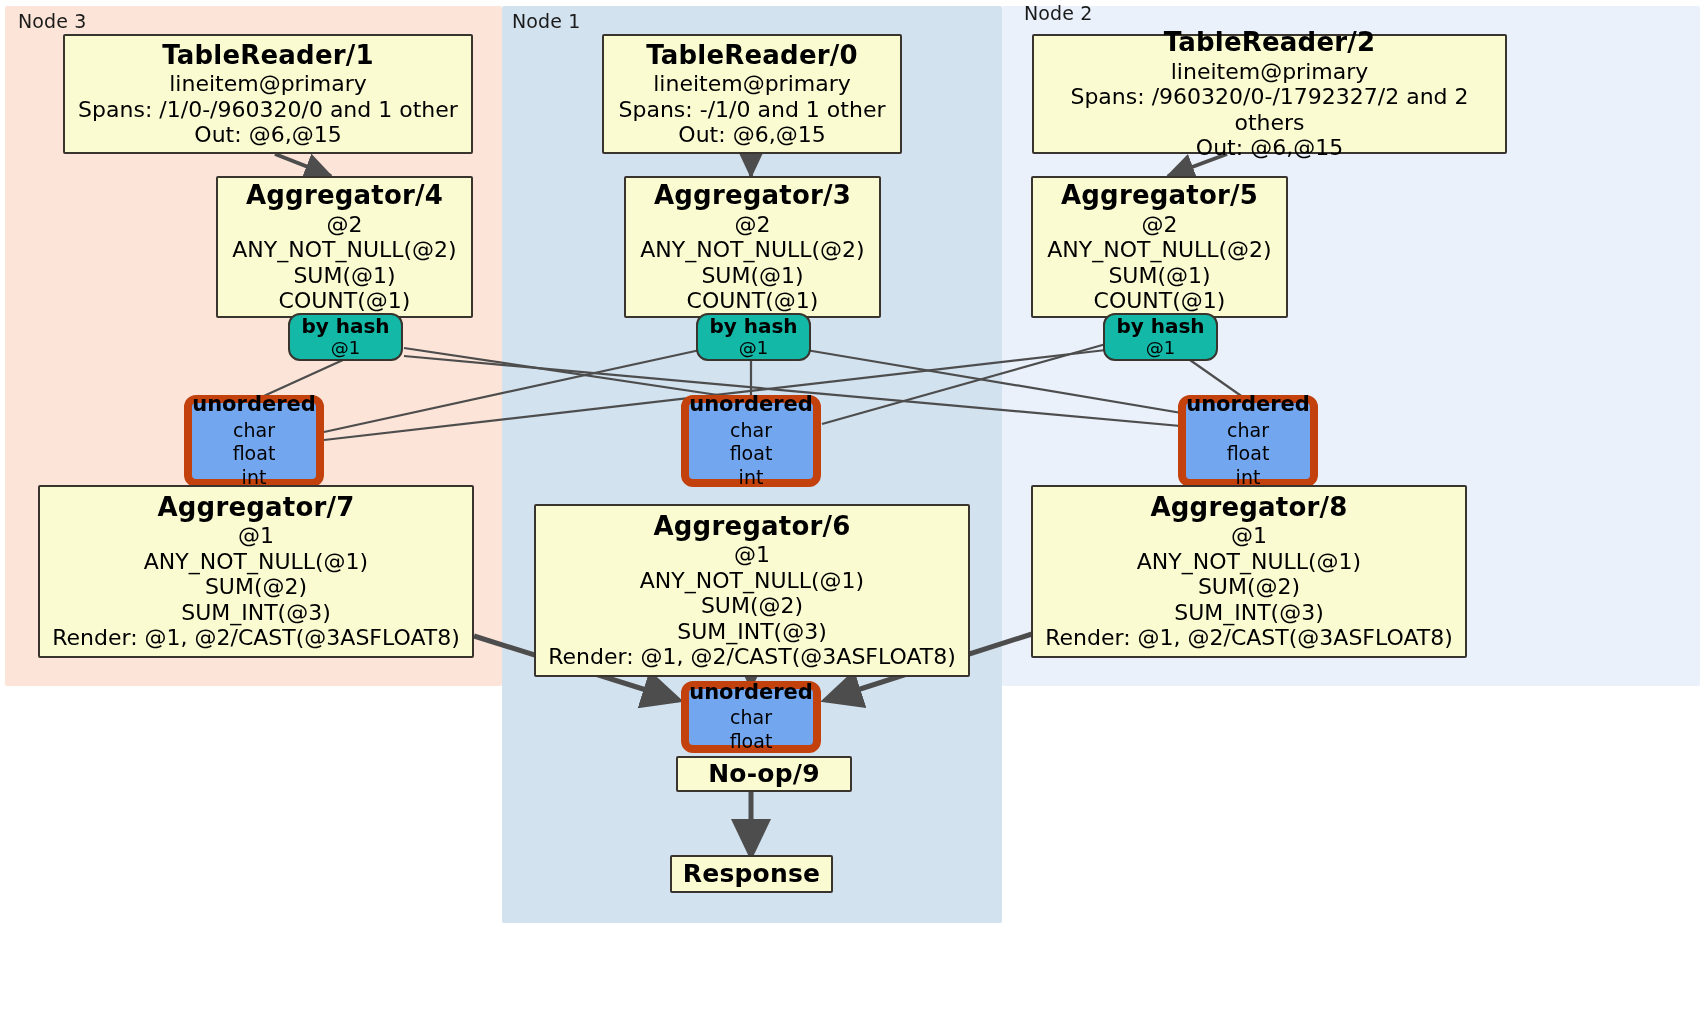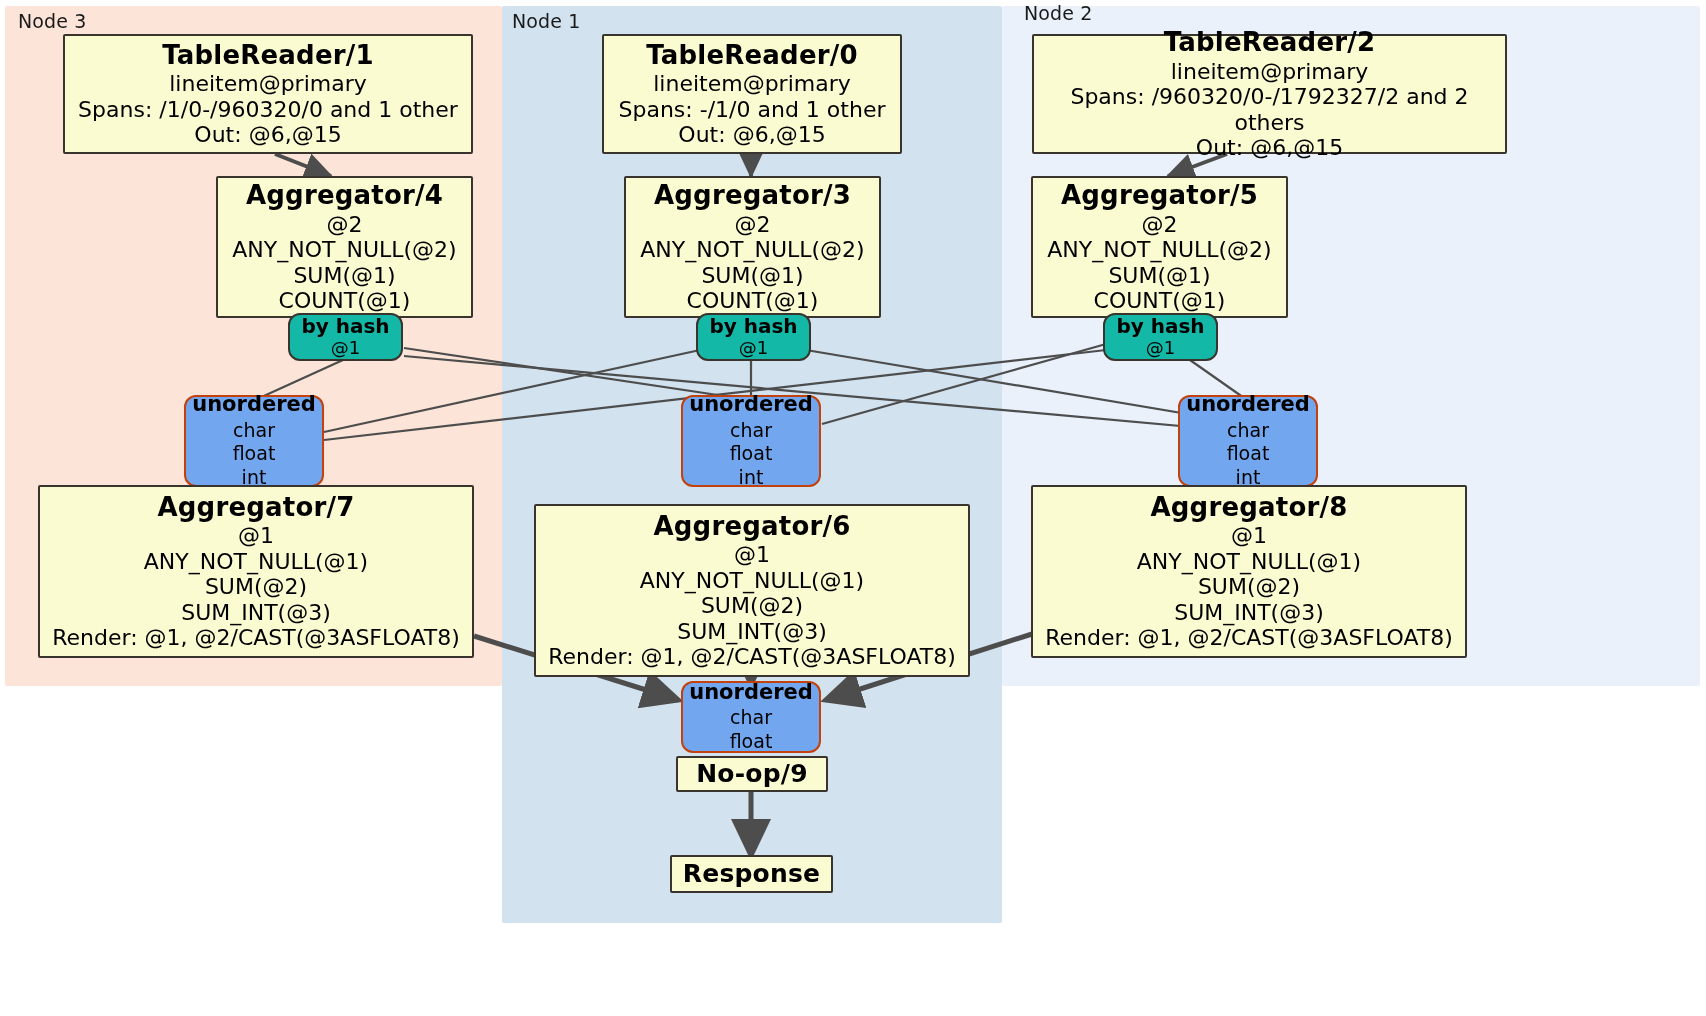--- a/index.html
+++ b/index.html
@@ -14,21 +14,21 @@
        text-align:center;line-height:1.16;}
   .proc{background:#fbfbd2;color:#000;}
   .proc .ttl{font-weight:bold;font-size:26px;letter-spacing:.2px;margin-bottom:1px;}
   .proc .ln{font-size:22px;}
   .small-proc .ttl{font-weight:bold;font-size:25px;}
 
   .router{background:#14b8a6;color:#000;border:2px solid #3a342e;border-radius:12px;}
   .router .ttl{font-weight:bold;font-size:20px;}
   .router .ln{font-size:18px;}
 
-  .recv{background:#72a7f0;color:#000;border:2px solid #c2410c;border-radius:12px;}
+  .recv{background:#72a7f0;color:#000;border:8px solid #c2410c;border-radius:12px;}
   .recv .ttl{font-weight:bold;font-size:21px;margin-bottom:2px;}
   .recv .ln{font-size:19px;line-height:1.25;}
 
   svg.edges{position:absolute;left:0;top:0;width:1706px;height:1016px;pointer-events:none;}
 </style>
 </head>
 <body>
 
 <div id="stage">
 
@@ -180,21 +180,21 @@
     <div class="ln">SUM_INT(@3)</div>
     <div class="ln">Render: @1, @2/CAST(@3ASFLOAT8)</div>
   </div>
 
   <div class="box recv" style="left:681px;top:681px;width:140px;height:72px;">
     <div class="ttl">unordered</div>
     <div class="ln">char</div>
     <div class="ln">float</div>
   </div>
 
-  <div class="box proc small-proc" style="left:676px;top:756px;width:152px;height:36px;">
+  <div class="box proc small-proc" style="left:676px;top:756px;width:176px;height:36px;">
     <div class="ttl">No-op/9</div>
   </div>
 
   <div class="box proc small-proc" style="left:670px;top:855px;width:163px;height:38px;">
     <div class="ttl">Response</div>
   </div>
 
 </div>
 
 </body></html>

